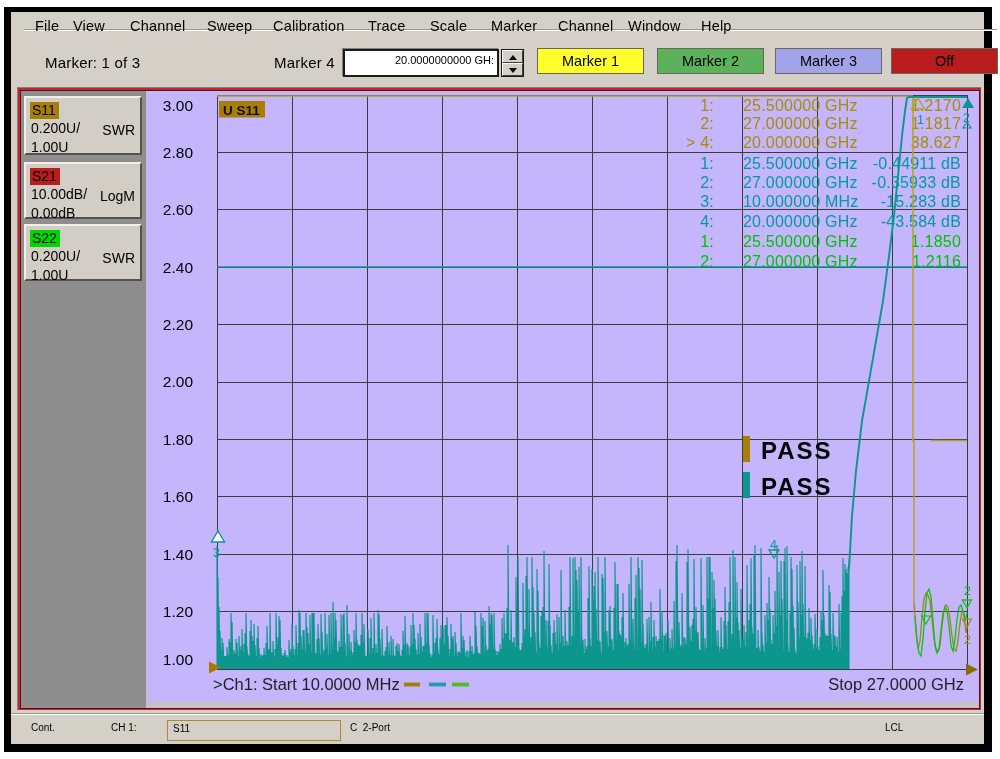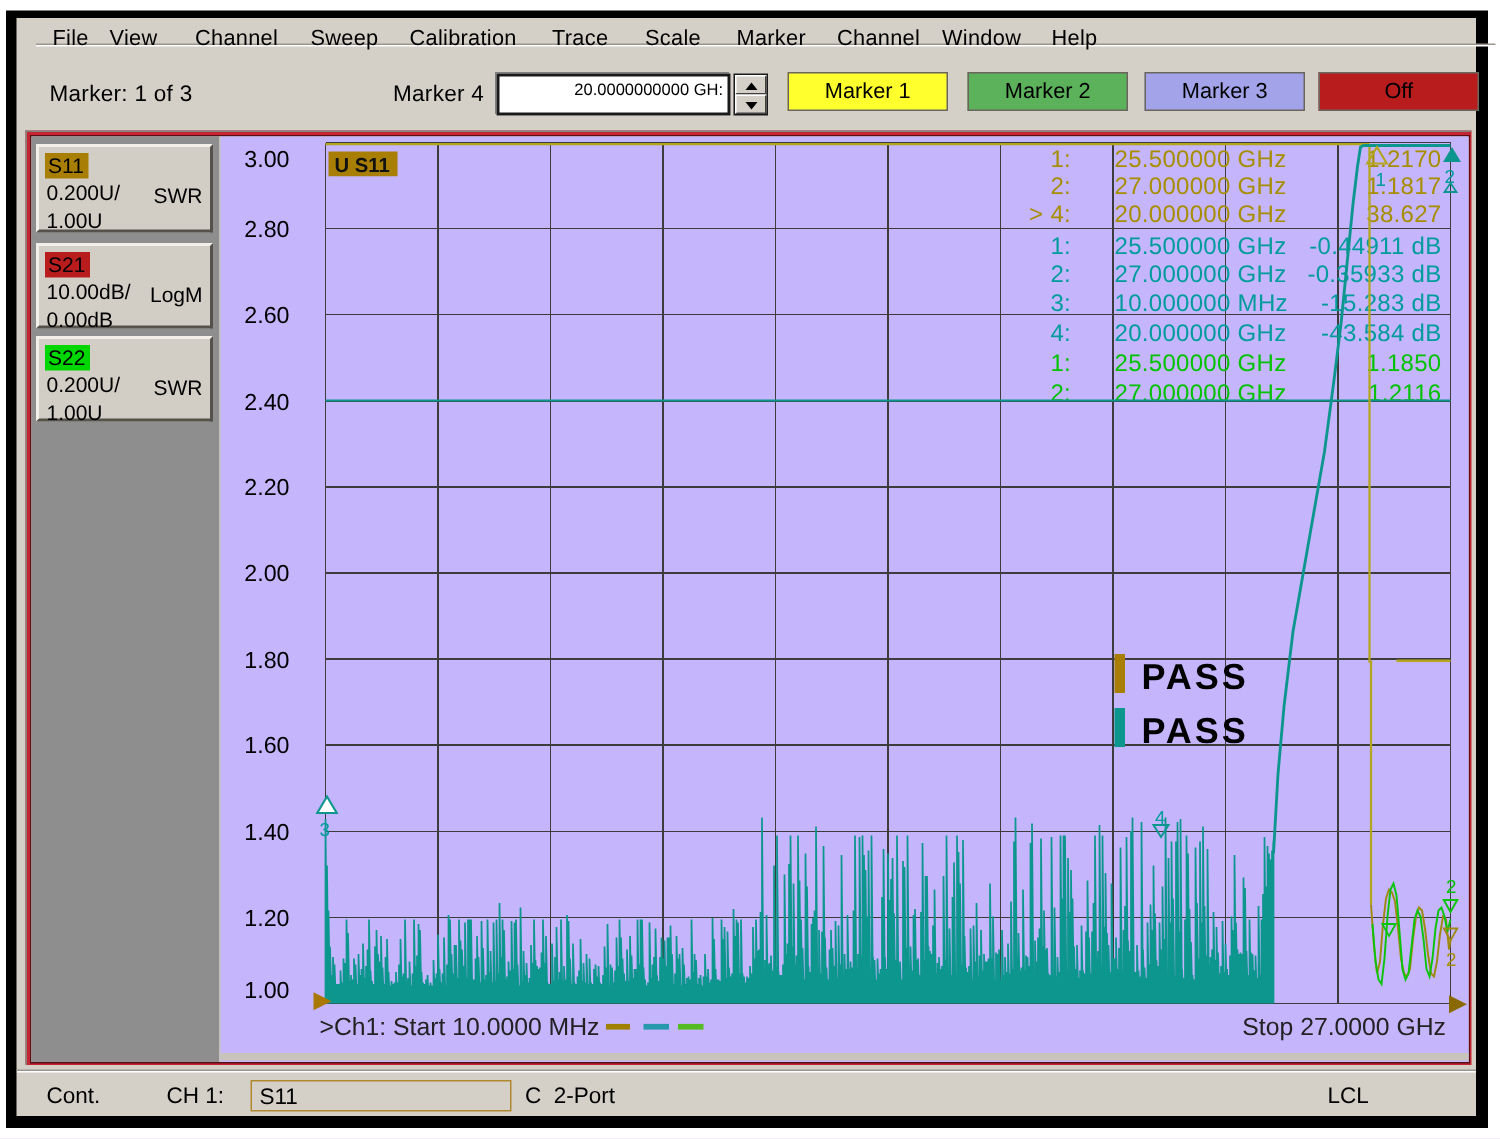--- a/index.html
+++ b/index.html
@@ -1,21 +1,21 @@
 <!DOCTYPE html>
 <html><head>
 <meta charset="utf-8">
 <style>
 * { margin:0; padding:0; box-sizing:border-box; }
 html,body { width:1000px; height:759px; background:#fff; font-family:"Liberation Sans",sans-serif; overflow:hidden; }
 #win { position:absolute; left:4px; top:7px; width:988px; height:745px; background:#000; }
 #inner { position:absolute; left:7px; top:5px; right:8px; bottom:8px; background:#d4d0c8; }
 #menubar { position:absolute; left:13px; top:0; width:100%; height:18px; border-bottom:1px solid #9a968e; box-shadow:0 1px 0 #fff; }
 .mi { position:absolute; top:6px; font-size:14.5px; letter-spacing:0.2px; color:#000; }
-#toolbar { position:absolute; left:4px; top:30px; width:100%; height:41px; }
+#toolbar { position:absolute; left:16px; top:30px; width:100%; height:41px; }
 .tlab { position:absolute; font-size:15px; letter-spacing:0.2px; color:#000; top:12px; }
 #spin { position:absolute; left:316px; top:7px; width:156px; height:28px; background:#fff; border:2px solid #1a1a1a; box-shadow:-1px -1px 0 #808080; }
 #spin span { position:absolute; right:3px; top:3px; font-size:11px; white-space:nowrap; }
 #spinbtn { position:absolute; left:474px; top:7px; width:23px; height:28px; background:#1a1a1a; padding:1px; }
 .sb { position:relative; width:21px; height:13px; background:#d4d0c8; border:1px solid; border-color:#fff #404040 #404040 #fff; }
 .sb i { position:absolute; left:6px; width:0; height:0; border-left:4px solid transparent; border-right:4px solid transparent; }
 .mbtn { position:absolute; top:6px; width:107px; height:26px; border:1px solid #6a665e; font-size:14.5px; text-align:center; line-height:24px; color:#000; }
 #main { position:absolute; left:0; top:70px; width:100%; height:631px; }
 #redframe { position:absolute; left:6px; top:5px; width:964px; height:623px; background:#c52433; border-top:1px solid #84807a; border-left:1px solid #84807a; }
 #darkline { position:absolute; left:2px; top:2px; width:960px; height:619px; background:#5a1016; }
@@ -27,21 +27,21 @@
 .tbtn .l2 { position:absolute; left:5px; top:22px; }
 .tbtn .l3 { position:absolute; left:5px; top:41px; }
 .tbtn .fmt { position:absolute; right:5px; top:24px; }
 #chartwrap { position:absolute; left:126px; top:0; right:0; bottom:0; background:#c4b5fd; }
 .ylab { font-size:15.5px; fill:#000; }
 .mk { font-size:16px; letter-spacing:0.2px; }
 .mknum { font-size:12.5px; }
 .uslab { font-size:13.5px; font-weight:bold; fill:#111; }
 .pass { font-size:24px; font-weight:bold; letter-spacing:2px; fill:#000; }
 .annot { font-size:16.5px; fill:#222; }
-#status { position:absolute; left:0; bottom:0; width:100%; height:31px; border-top:1px solid #9a968e; box-shadow:0 1px 0 #fff inset; font-size:15px; }
+#status { position:absolute; left:0; bottom:0; width:100%; height:31px; border-top:1px solid #9a968e; box-shadow:0 1px 0 #fff inset; font-size:10px; }
 #status span { position:absolute; top:8px; }
 #chbox { position:absolute; left:156px; top:6px; width:174px; height:21px; border:1px solid #b08830; }
 #chbox b { position:absolute; left:5px; top:2px; font-weight:normal; }
 </style>
 </head>
 <body>
 <div id="win">
  <div id="inner">
   <div id="menubar">
 <span class="mi" style="left:11px">File</span>

